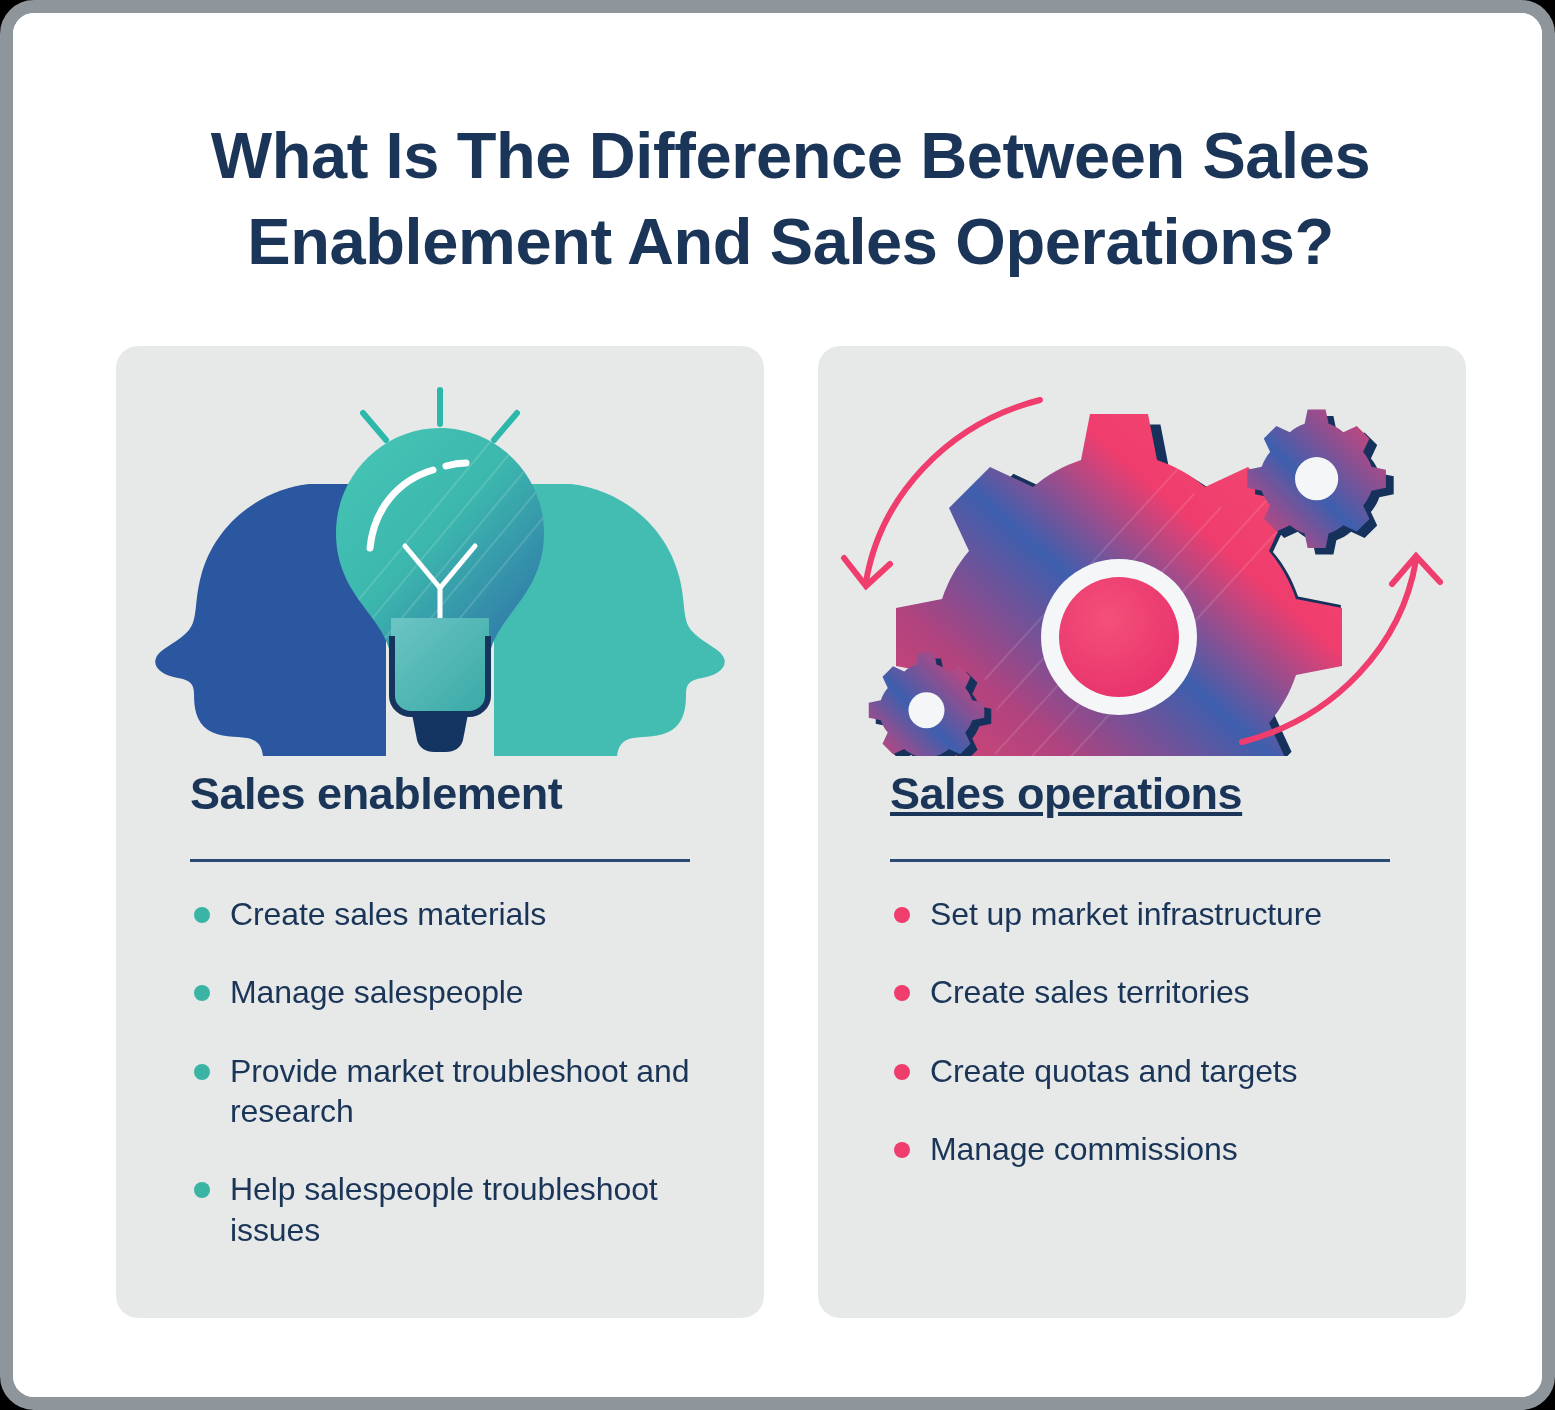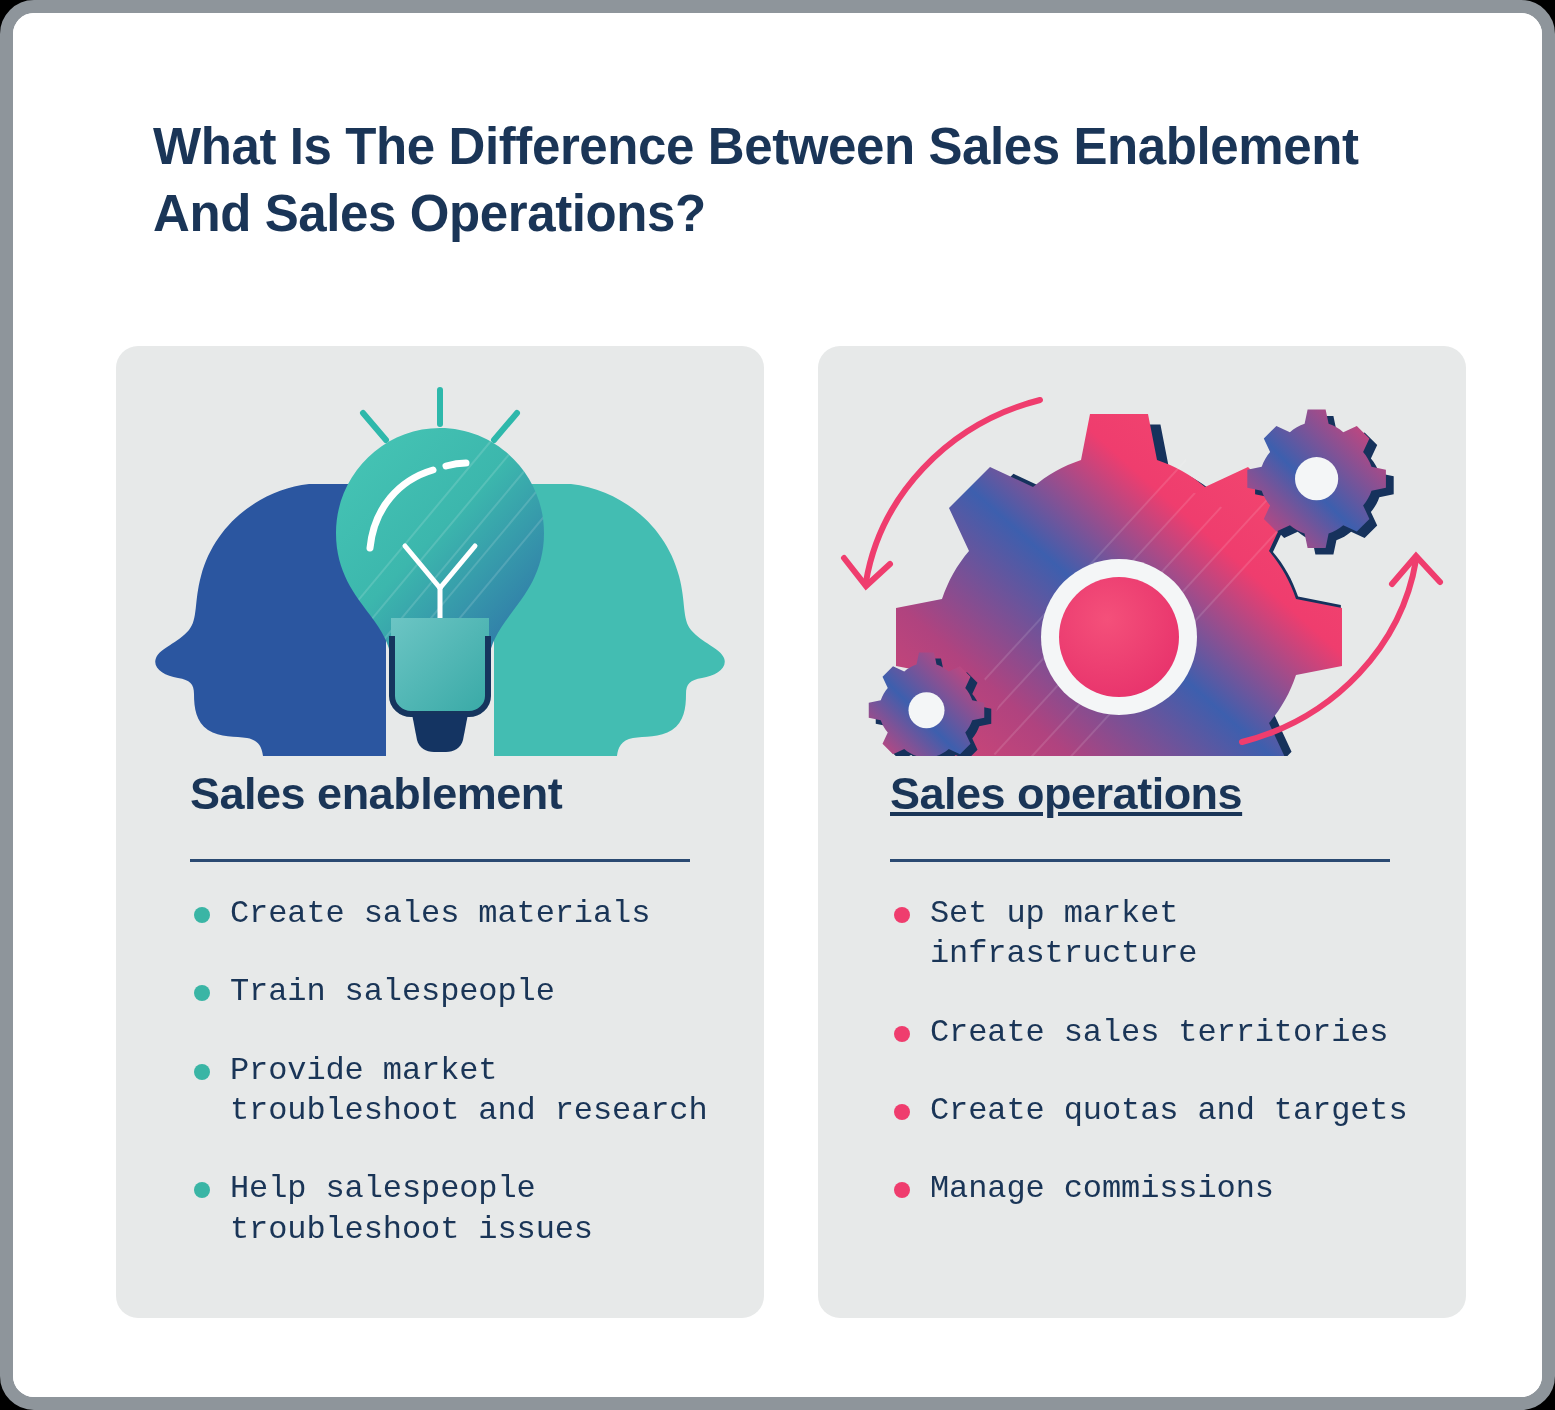--- a/index.html
+++ b/index.html
@@ -31,23 +31,23 @@
     left: 0; top: 0;
     right: 0; bottom: 0;
     background: #ffffff;
   }
 
   .title {
     position: absolute;
     left: 140px;
     top: 100px;
     width: 1275px;
-    text-align: left;
+    text-align: center;
     color: #1a3557;
-    font-size: 51px;
+    font-size: 65px;
     font-weight: bold;
     line-height: 1.32;
     letter-spacing: -0.4px;
   }
 
   .cards {
     position: absolute;
     left: 103px;
     top: 333px;
     width: 1350px;
@@ -97,21 +97,20 @@
   .card-right .divider { left: 72px; }
 
   .list {
     position: absolute;
     left: 74px;
     top: 548px;
     width: 520px;
     margin: 0;
     padding: 0;
     list-style: none;
-    font-family: Liberation Mono, monospace;
   }
   .card-right .list { left: 72px; }
 
   .list-item {
     position: relative;
     padding-left: 40px;
     margin-bottom: 38px;
     color: #1a3557;
     font-size: 32px;
     line-height: 1.26;
@@ -198,21 +197,21 @@
         <div class="col-head">Sales enablement</div>
         <div class="divider"></div>
 
         <ul class="list">
           <li class="list-item">
             <span class="bullet bullet-teal"></span>
             <span>Create sales materials</span>
           </li>
           <li class="list-item">
             <span class="bullet bullet-teal"></span>
-            <span>Train salespeople</span>
+            <span>Manage salespeople</span>
           </li>
           <li class="list-item">
             <span class="bullet bullet-teal"></span>
             <span>Provide market troubleshoot and research</span>
           </li>
           <li class="list-item">
             <span class="bullet bullet-teal"></span>
             <span>Help salespeople troubleshoot issues</span>
           </li>
         </ul>

